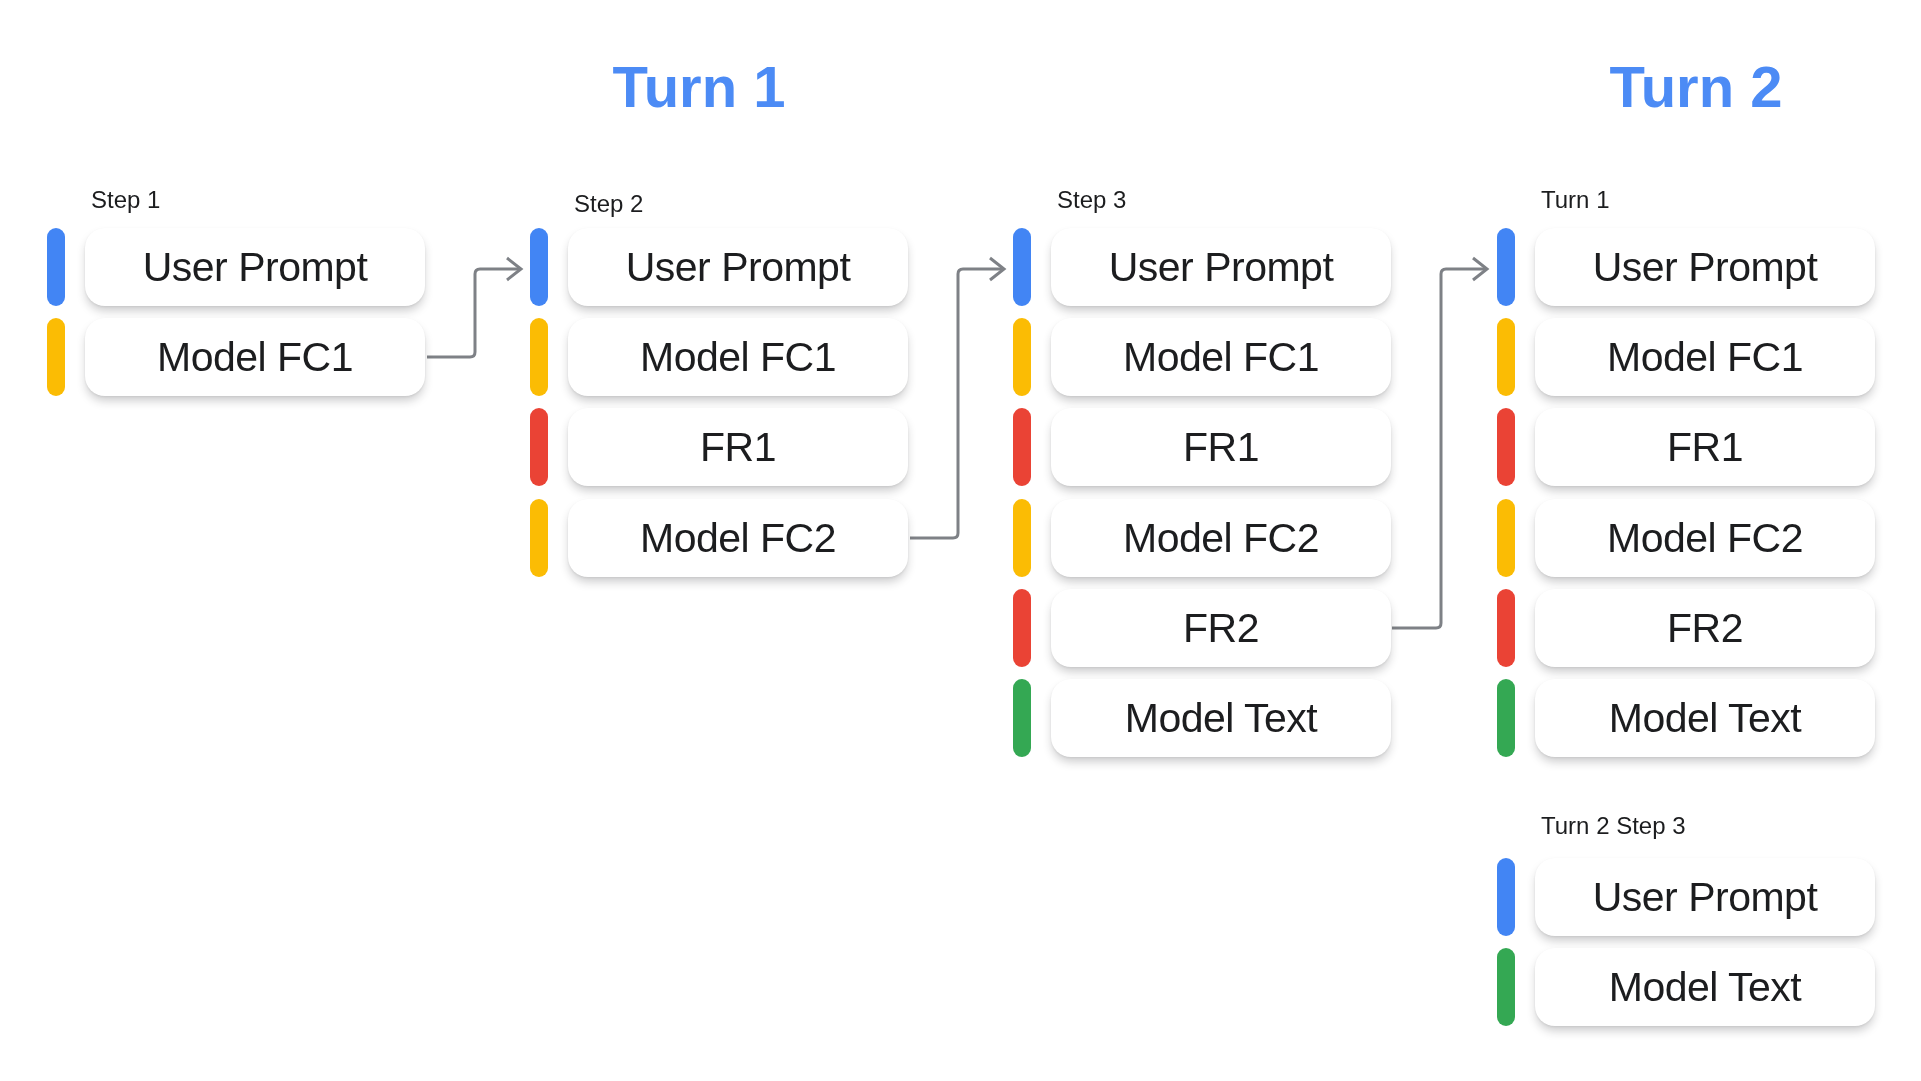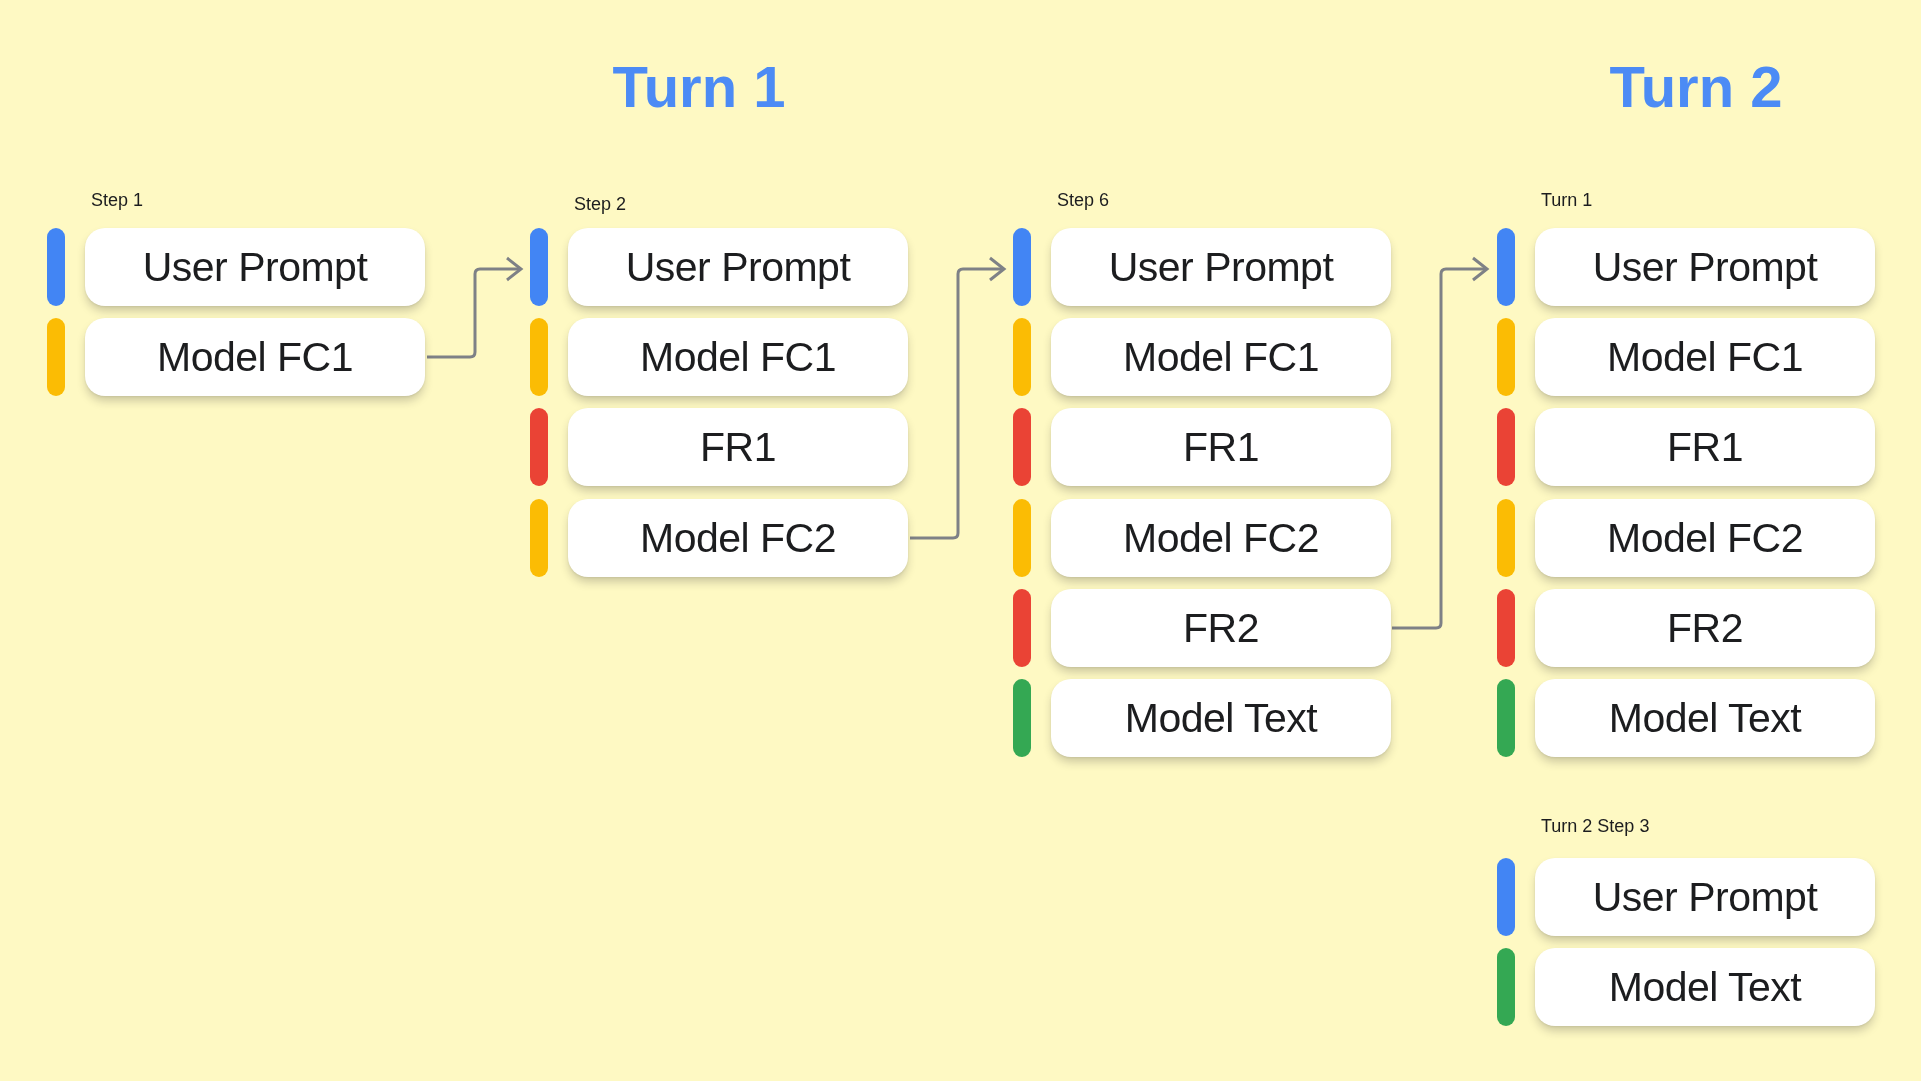--- a/index.html
+++ b/index.html
@@ -1,30 +1,30 @@
 <!DOCTYPE html>
 <html><head>
 <meta charset="utf-8">
 <style>
   html,body{margin:0;padding:0;background:#E8EAEE;}
   .canvas{
     position:relative;width:1921px;height:1081px;overflow:hidden;
-    background:#fef9c3;
+    background:#ffffff;
     font-family:"Liberation Sans","DejaVu Sans",sans-serif;
     color:#1C1D1F;
   }
   .title{
     position:absolute;top:54px;
     font-size:58px;font-weight:700;line-height:1.15;
     transform:translateX(-50%);white-space:nowrap;
   }
   #title-turn1{left:699px;}
   #title-turn2{left:1696px;text-align:right;}
   .group-label{
-    position:absolute;font-size:18px;line-height:28px;
+    position:absolute;font-size:24px;line-height:28px;
     color:#1C1D1F;white-space:nowrap;
   }
   .row{position:absolute;width:302px;height:78px;}
   .bar{
     position:absolute;left:0;top:0;width:18px;height:78px;border-radius:9px;
   }
   .box{
     position:absolute;left:38px;top:0;width:340px;height:78px;
     background:#FFFFFF;border-radius:20px;
     box-shadow:0 6px 10px -1px rgba(32,33,36,.22), 0 1px 2px rgba(32,33,36,.08);
@@ -96,21 +96,21 @@
           </div>
         </div>
         <div class="row" style="left: 530px; top: 499px;">
           <span class="bar" style="background: rgb(251, 188, 4);"></span>
           <div class="box">
             <span class="box-text">Model FC2</span>
           </div>
         </div>
       </div>
       <div>
-        <div class="group-label" style="left: 1057px; top: 186px;">Step 6</div>
+        <div class="group-label" style="left: 1057px; top: 186px;">Step 3</div>
         <div class="row" style="left: 1013px; top: 228px;">
           <span class="bar" style="background: rgb(66, 133, 244);"></span>
           <div class="box">
             <span class="box-text">User Prompt</span>
           </div>
         </div>
         <div class="row" style="left: 1013px; top: 318px;">
           <span class="bar" style="background: rgb(251, 188, 4);"></span>
           <div class="box">
             <span class="box-text">Model FC1</span>

